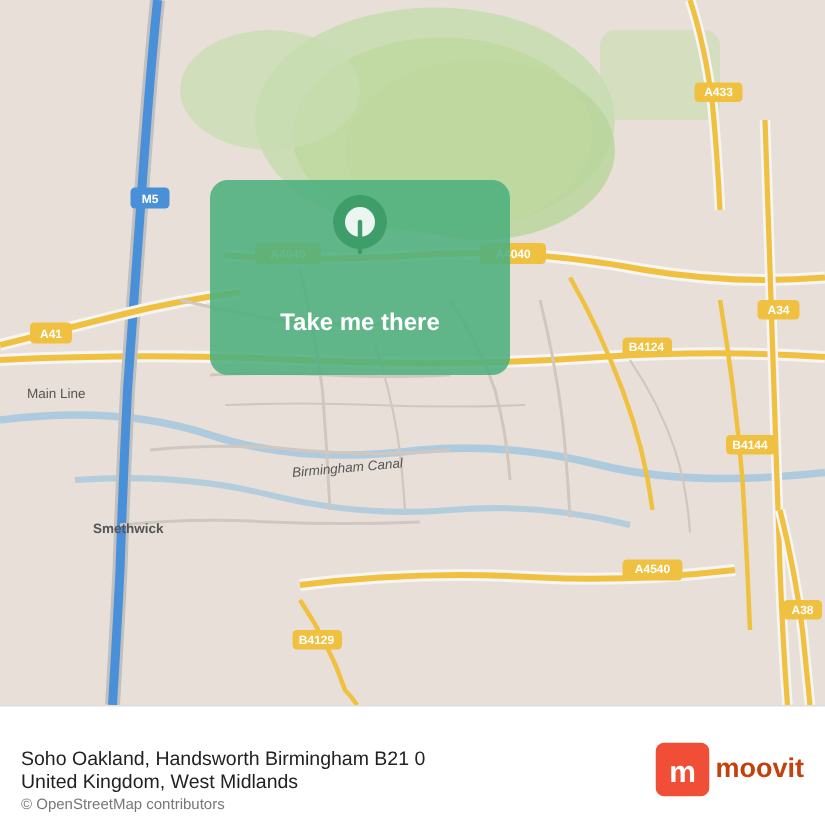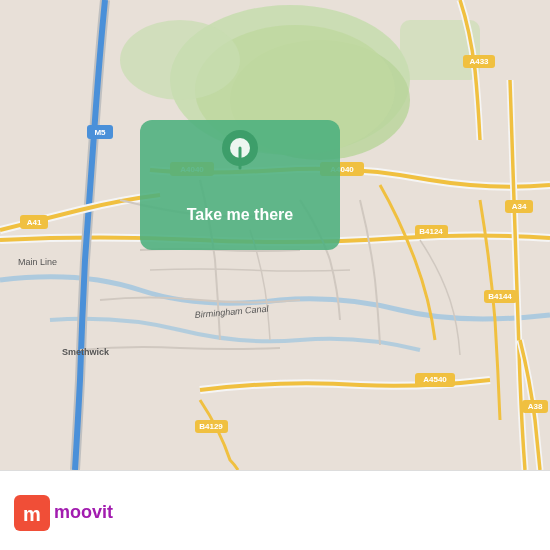--- a/index.html
+++ b/index.html
@@ -193,21 +193,26 @@
 
     <circle cx="240" cy="148" r="18" fill="#3d9e6a"></circle>
     <circle cx="240" cy="148" r="10" fill="white" opacity="0.9"></circle>
     <path d="M 240 148 L 240 168" stroke="#3d9e6a" stroke-width="3" stroke-linecap="round"></path>
 
     <text x="240" y="220" text-anchor="middle" font-size="16" font-weight="bold" fill="white" font-family="Arial, sans-serif">Take me there</text>
   </svg>
 </div>
 
 <div id="bottom-bar">
+  <div id="address-block">
+    <span id="address-line1">Soho Oakland, Handsworth Birmingham B21 0</span>
+    <span id="address-line2">United Kingdom, West Midlands</span>
+    <span id="copyright">© OpenStreetMap contributors</span>
+  </div>
   <div id="moovit-logo">
 
     <svg id="moovit-icon" viewBox="0 0 36 36" xmlns="http://www.w3.org/2000/svg">
       <rect width="36" height="36" rx="6" fill="#f04e37"></rect>
       <text x="18" y="26" text-anchor="middle" font-size="20" font-weight="bold" fill="white" font-family="Arial">m</text>
     </svg>
-    <span id="moovit-text" style="font-size:18px;font-weight:700;color:#a21caf;">moovit</span>
+    <span id="moovit-text" style="font-size:18px;font-weight:700;color:#c2410c;">moovit</span>
   </div>
 </div>
 
 </body></html>

